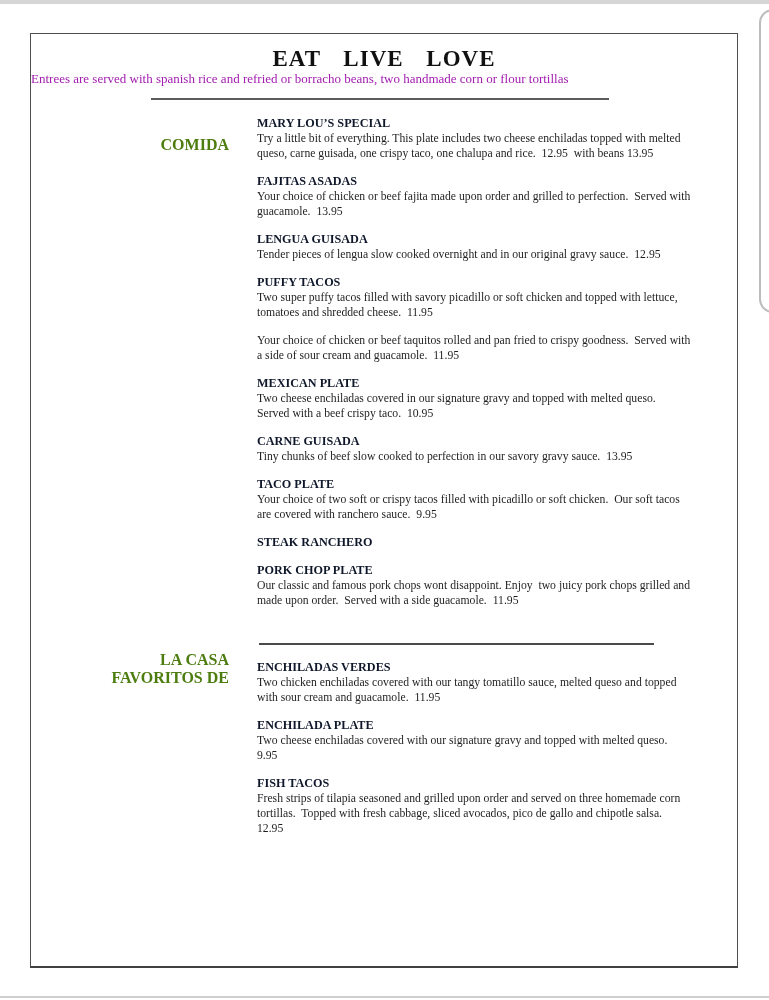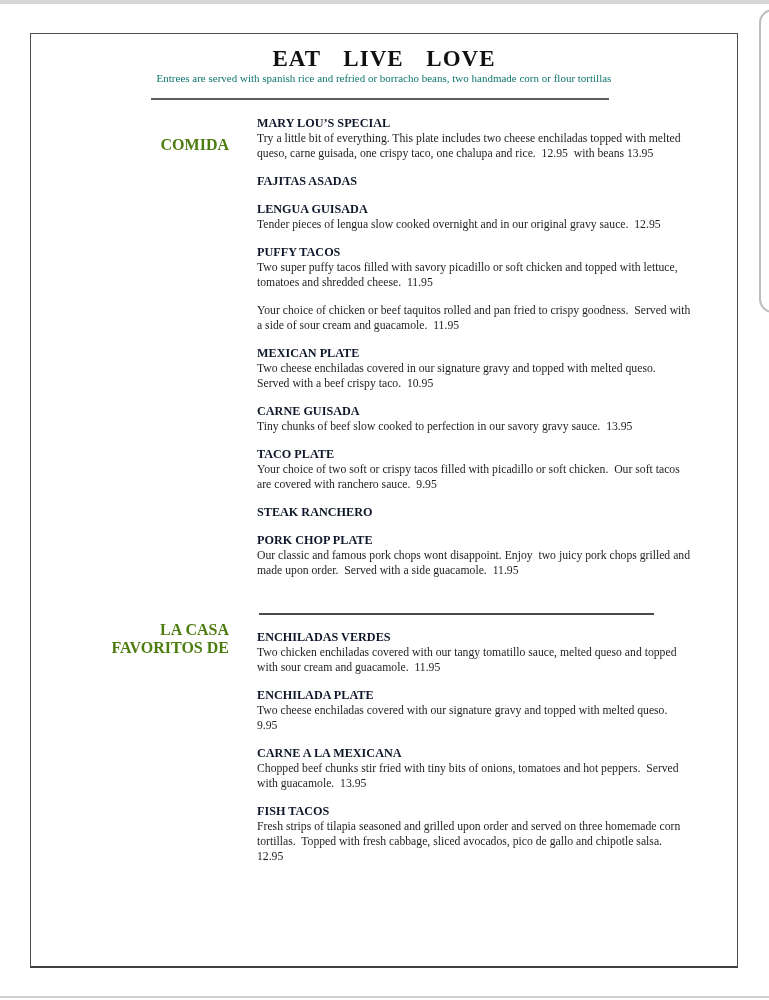--- a/index.html
+++ b/index.html
@@ -45,24 +45,24 @@
     margin: 0;
     text-align: center;
     font-size: 23px;
     font-weight: bold;
     line-height: 24px;
     letter-spacing: 1px;
     word-spacing: 16px;
     color: #111111;
   }
   .menu-subtitle {
-    text-align: center;
-    font-size: 11px;
+    text-align: left;
+    font-size: 13px;
     line-height: 15px;
-    color: #0f766e;
+    color: #a21caf;
   }
   .rule-top {
     width: 458px;
     margin: 12px 0 0 120px;
     border-top: 2px solid #5c5c5c;
     height: 0;
   }
   .section { display: flex; }
   .section-comida { padding-top: 16px; }
   .section-favoritos { margin-top: 22px; }
@@ -120,20 +120,22 @@
     </div>
     <div class="items-col">
 
       <div class="item">
         <div class="item-name">MARY LOU’S SPECIAL</div>
         <div class="item-desc">Try a little bit of everything. This plate includes two cheese enchiladas topped with melted
 queso, carne guisada, one crispy taco, one chalupa and rice.  12.95  with beans 13.95</div>
       </div>
       <div class="item">
         <div class="item-name">FAJITAS ASADAS</div>
+        <div class="item-desc">Your choice of chicken or beef fajita made upon order and grilled to perfection.  Served with
+guacamole.  13.95</div>
       </div>
       <div class="item">
         <div class="item-name">LENGUA GUISADA</div>
         <div class="item-desc">Tender pieces of lengua slow cooked overnight and in our original gravy sauce.  12.95</div>
       </div>
       <div class="item">
         <div class="item-name">PUFFY TACOS</div>
         <div class="item-desc">Two super puffy tacos filled with savory picadillo or soft chicken and topped with lettuce,
 tomatoes and shredded cheese.  11.95</div>
       </div>
@@ -180,25 +182,20 @@
         <div class="item-name">ENCHILADAS VERDES</div>
         <div class="item-desc">Two chicken enchiladas covered with our tangy tomatillo sauce, melted queso and topped
 with sour cream and guacamole.  11.95</div>
       </div>
       <div class="item">
         <div class="item-name">ENCHILADA PLATE</div>
         <div class="item-desc">Two cheese enchiladas covered with our signature gravy and topped with melted queso.
 9.95</div>
       </div>
       <div class="item">
-        <div class="item-name">CARNE A LA MEXICANA</div>
-        <div class="item-desc">Chopped beef chunks stir fried with tiny bits of onions, tomatoes and hot peppers.  Served
-with guacamole.  13.95</div>
-      </div>
-      <div class="item">
         <div class="item-name">FISH TACOS</div>
         <div class="item-desc">Fresh strips of tilapia seasoned and grilled upon order and served on three homemade corn
 tortillas.  Topped with fresh cabbage, sliced avocados, pico de gallo and chipotle salsa.
 12.95</div>
       </div>
 
     </div>
   </div>
 
 </div>

